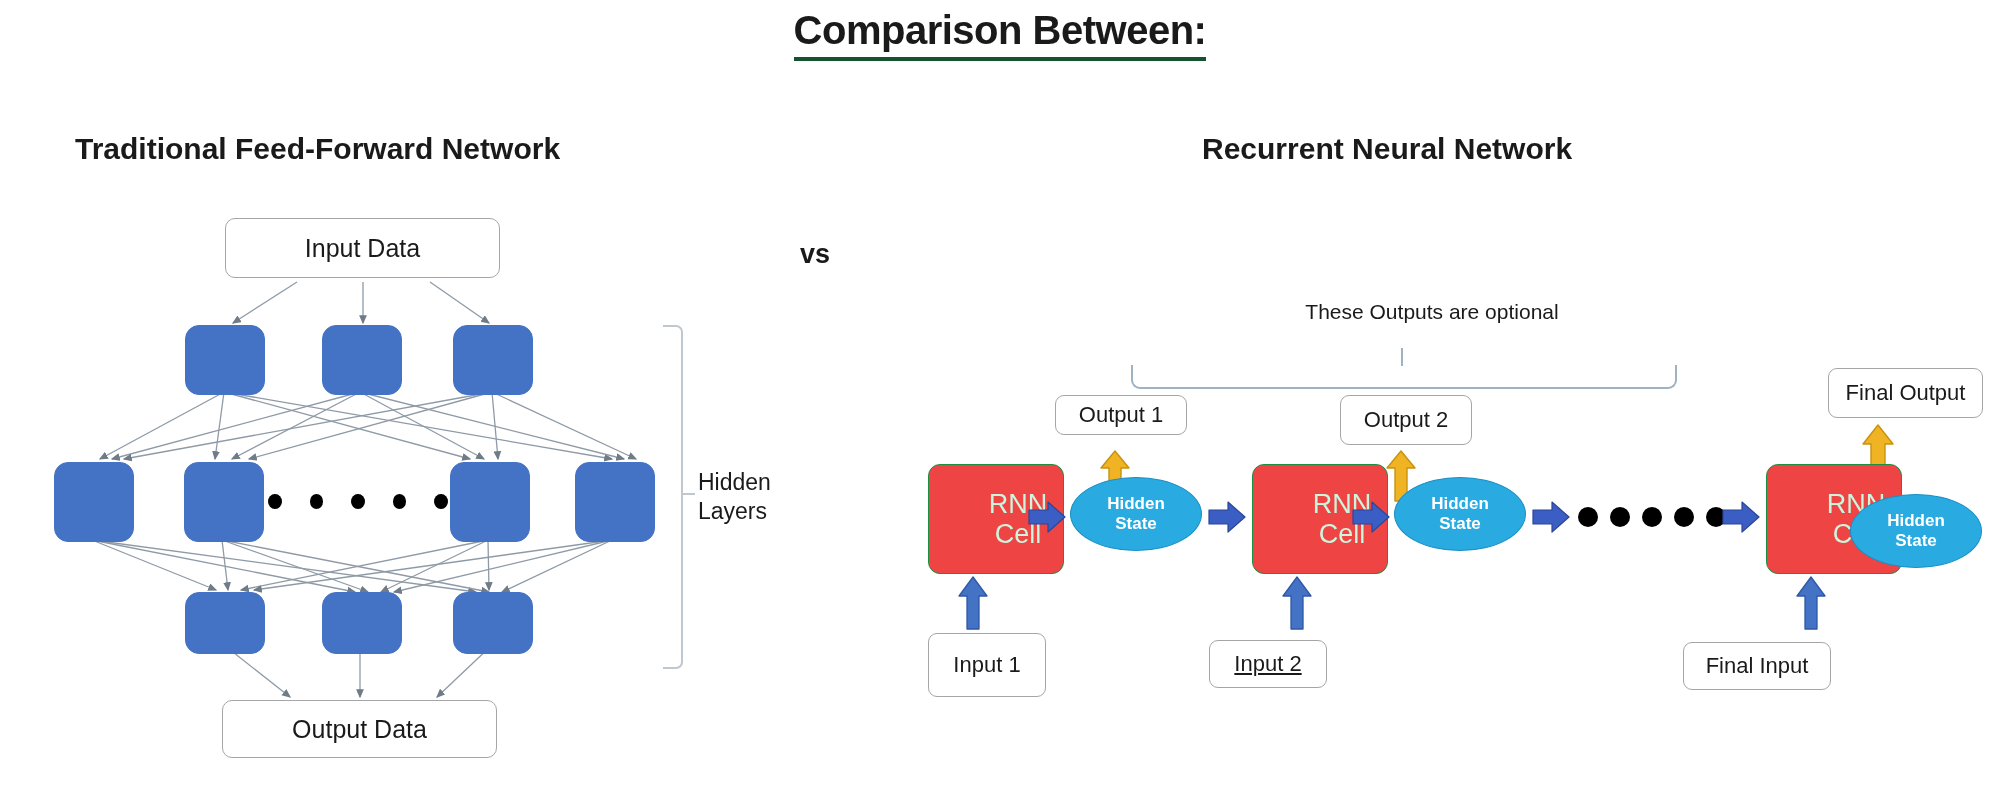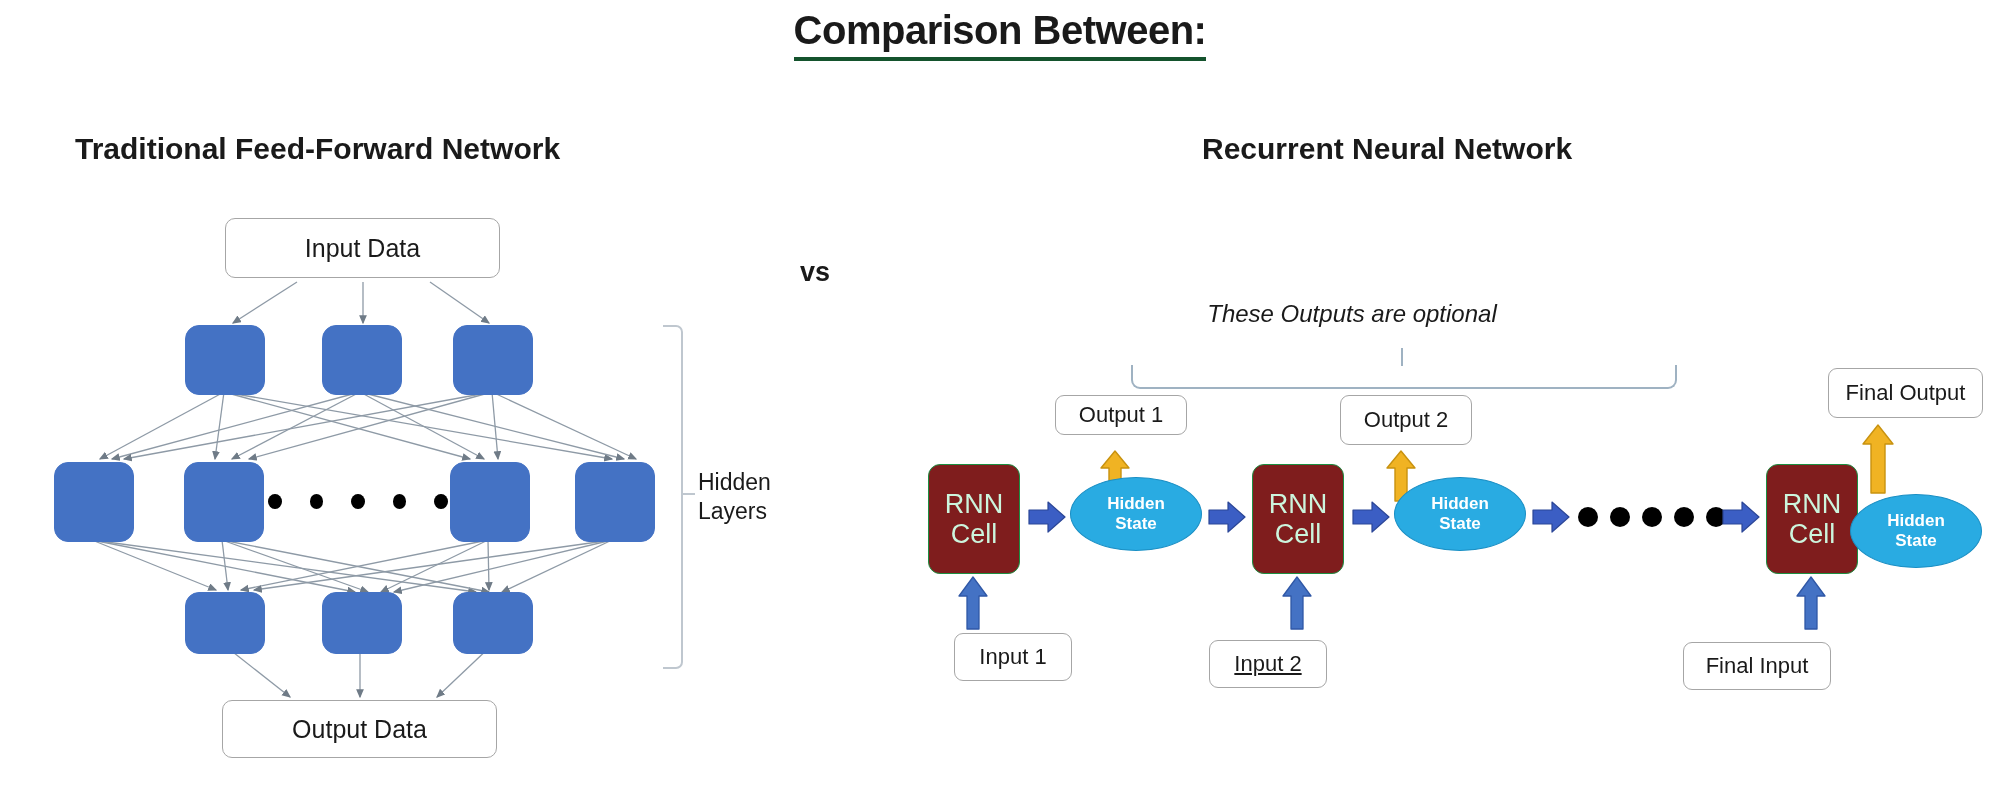--- a/index.html
+++ b/index.html
@@ -15,21 +15,21 @@
   }
   #main-title span.u{
     border-bottom:4px solid #14532d;padding-bottom:4px;display:inline-block;
   }
   .section-title{
     font-size:30px;font-weight:bold;white-space:nowrap;
   }
   #ff-title{left:75px;top:132px;}
   #rnn-title{left:1190px;top:132px;margin-left:12px;}
 
-  #vs-label{left:800px;top:257px;font-size:27px;font-weight:bold;}
+  #vs-label{left:800px;top:239px;font-size:27px;font-weight:bold;}
 
   
   .wbox{
     box-sizing:border-box;border:1.5px solid #a6a6a6;border-radius:10px;
     background:#ffffff;display:flex;align-items:center;justify-content:center;
     font-size:25px;color:#1a1a1a;white-space:nowrap;
   }
   .wbox.sm{font-size:22px;border-radius:9px;}
 
   
@@ -53,45 +53,45 @@
   }
   #hidden-layers-label{
     left:698px;top:468px;font-size:23px;line-height:1.25;color:#1a1a1a;
   }
 
   
   #ff-edges{left:0;top:0;width:2000px;height:794px;pointer-events:none;}
 
   
   .rnncell{
-    background:#7f1d1d;border:1.5px solid #1c8f42;border-radius:12px;
+    background:#ef4444;border:1.5px solid #1c8f42;border-radius:12px;
     display:flex;flex-direction:column;align-items:center;justify-content:center;
-    color:#ccf5dd;font-size:27px;line-height:1.12;font-weight:400;
+    color:#ccf5dd;font-size:27px;line-height:1.12;font-weight:400;padding-left:44px;
   }
   .hstate{
     background:#29abe2;border:1.5px solid #1b8fc4;border-radius:50%;
     display:flex;flex-direction:column;align-items:center;justify-content:center;
     color:#ffffff;font-size:17px;font-weight:bold;line-height:1.15;
   }
 
   
   .rarrow{position:absolute;}
   .rarrow svg{display:block;}
 
   
   #rnn-bracket{
     left:1131px;top:365px;width:542px;height:22px;
     border:2px solid #9fb2c2;border-top:none;border-radius:0 0 9px 9px;
   }
   #rnn-bracket-stem{
     left:1401px;top:348px;width:2px;height:18px;background:#9fb2c2;
   }
   #optional-note{
-    left:1132px;top:297px;width:440px;text-align:center;
-    font-size:24px;line-height:1.4;color:#1a1a1a;font-style:italic;
+    left:1212px;top:297px;width:440px;text-align:center;
+    font-size:21px;line-height:1.4;color:#1a1a1a;
   }
 </style>
 </head>
 <body>
 
 <div class="abs" id="main-title">
   <span class="u">Comparison Between:</span>
 </div>
 
 <div class="abs section-title" id="ff-title">Traditional Feed-Forward Network</div>
@@ -263,21 +263,21 @@
 <div class="abs hstate" style="left:1850px;top:494px;width:130px;height:72px;">
   <span>Hidden</span>
   <span>State</span>
 </div>
 
 <div class="rarrow" style="left:957px;top:576px;">
   <svg width="32" height="54" viewBox="0 0 32 54">
       <path d="M16,1 L30,20 L22,20 L22,53 L10,53 L10,20 L2,20 Z" fill="#4472c4" stroke="#2f57a6" stroke-width="1.3" stroke-linejoin="round"></path>
     </svg>
 </div>
-<div class="abs wbox sm" style="left:954px;top:633px;width:118px;height:48px;">Input 1</div>
+<div class="abs wbox sm" style="left:928px;top:633px;width:118px;height:64px;">Input 1</div>
 
 <div class="rarrow" style="left:1281px;top:576px;">
   <svg width="32" height="54" viewBox="0 0 32 54">
       <path d="M16,1 L30,20 L22,20 L22,53 L10,53 L10,20 L2,20 Z" fill="#4472c4" stroke="#2f57a6" stroke-width="1.3" stroke-linejoin="round"></path>
     </svg>
 </div>
 <div class="abs wbox sm" style="left:1209px;top:640px;width:118px;height:48px;text-decoration:underline;">Input 2</div>
 
 <div class="rarrow" style="left:1795px;top:576px;">
   <svg width="32" height="54" viewBox="0 0 32 54">

